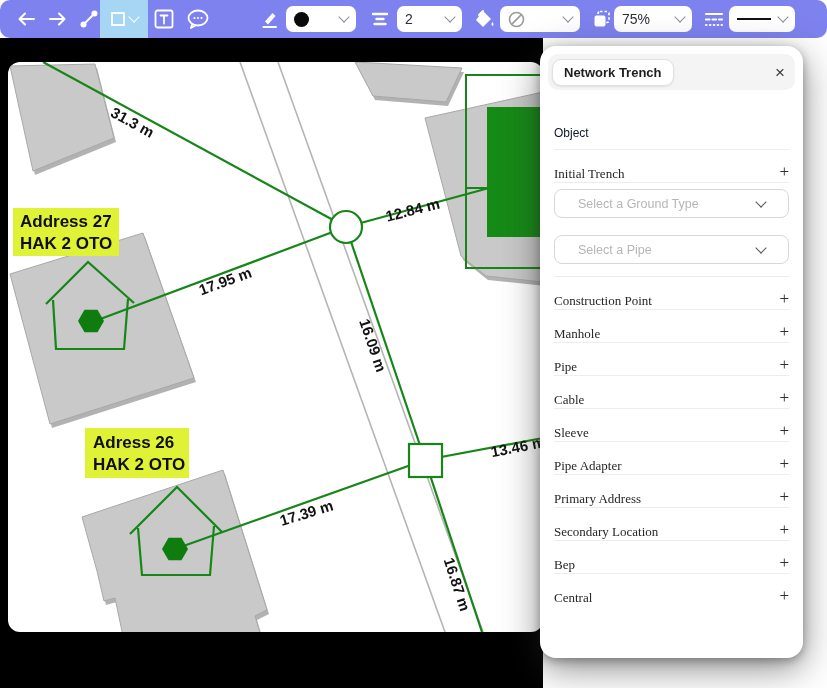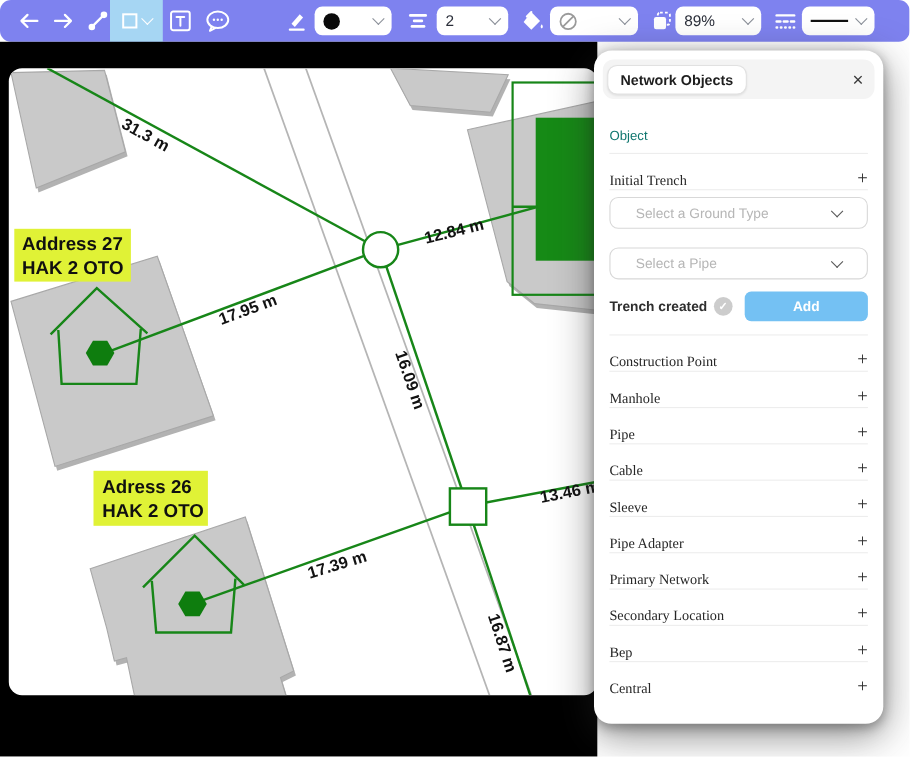--- a/index.html
+++ b/index.html
@@ -26,21 +26,21 @@
 
   
   #panel{position:absolute;left:540px;top:46px;width:263px;height:612px;background:#fff;border-radius:16px;
          box-shadow:0 10px 36px rgba(40,40,40,.55),0 3px 10px rgba(0,0,0,.3);box-sizing:border-box;}
   #panel-header{position:absolute;left:8px;top:8px;right:8px;height:36px;background:#f4f4f4;border-radius:10px;
                 display:flex;align-items:center;justify-content:space-between;padding:0 10px 0 4px;box-sizing:border-box;}
   #panel-chip{background:#fff;border:1px solid #e1e1e1;border-radius:9px;box-shadow:0 1px 2px rgba(0,0,0,.08);
               padding:5px 11px;font-size:13px;font-weight:700;color:#1e1e1e;cursor:pointer;}
   #panel-close{font-size:17px;color:#3a3a3a;cursor:pointer;line-height:1;}
   #panel-body{position:absolute;left:14px;right:14px;top:44px;bottom:6px;}
-  .obj-label{margin-top:26px;font-size:12px;color:#0f766e;}
+  .obj-label{margin-top:36px;font-size:12px;color:#0f172a;}
   .divider{height:1px;background:#ededed;margin-top:9px;}
   .prow{height:32px;display:flex;align-items:flex-end;justify-content:space-between;font-family:Liberation Serif, serif;}
   .prow .lbl{font-size:13px;color:#262626;font-weight:500;}
   .prow .pm{font-size:17px;color:#2d2d2d;font-weight:500;}
   .prow.bold .lbl{font-weight:700;}
   .list .prow{border-bottom:1px solid #ededed;}
   .list .prow:last-child{border-bottom:none;}
   .fld-label{font-size:12px;color:#3c3c3c;margin-top:3px;}
   .select{margin-top:6px;height:27px;border:1px solid #d8d8d8;border-radius:8px;display:flex;align-items:center;
           justify-content:space-between;padding:0 23px;cursor:pointer;}
@@ -132,21 +132,21 @@
       </svg>
       <span class="chev"></span>
     </div>
     <div class="tbi" style="left:591px;width:22px;">
       <svg width="20" height="20" viewBox="0 0 20 20">
         <rect x="6" y="2.5" width="11" height="11" rx="2" fill="none" stroke="#fff" stroke-width="1.7" stroke-dasharray="2.5 2"></rect>
         <rect x="2.5" y="6.5" width="11" height="11" rx="2" fill="#fff"></rect>
       </svg>
     </div>
     <div class="dd" style="left:614px;width:78px;">
-      <span class="val">89%</span>
+      <span class="val">75%</span>
       <span class="chev"></span>
     </div>
     <div class="tbi" style="left:702px;width:24px;">
       <svg width="22" height="18" viewBox="0 0 22 18">
         <path d="M3 4 H19" stroke="#fff" stroke-width="2.2" stroke-linecap="round"></path>
         <path d="M3 9.5 H19" stroke="#fff" stroke-width="2.2" stroke-linecap="round" stroke-dasharray="3.5 3"></path>
         <path d="M3 15 H19" stroke="#fff" stroke-width="2.2" stroke-linecap="round" stroke-dasharray="0.5 3.4"></path>
       </svg>
     </div>
     <div class="dd" style="left:729px;width:66px;">
@@ -225,21 +225,21 @@
       <text class="meas" text-anchor="middle" transform="translate(414,215) rotate(-14)">12.84 m</text>
       <text class="meas" text-anchor="middle" transform="translate(368,347) rotate(71)">16.09 m</text>
       <text class="meas" text-anchor="middle" transform="translate(519,452) rotate(-11)">13.46 m</text>
       <text class="meas" text-anchor="middle" transform="translate(308,518) rotate(-17)">17.39 m</text>
       <text class="meas" text-anchor="middle" transform="translate(452,586) rotate(72)">16.87 m</text>
     </svg>
   </div>
 
   <div id="panel">
     <div id="panel-header">
-      <span id="panel-chip">Network Objects</span>
+      <span id="panel-chip">Network Trench</span>
       <span id="panel-close">×</span>
     </div>
     <div id="panel-body">
       <div class="obj-label">Object</div>
       <div class="divider"></div>
 
       <div class="prow">
         <span class="lbl">Initial Trench</span>
         <span class="pm">+</span>
       </div>
@@ -249,67 +249,60 @@
       <div class="select">
         <span class="ph">Select a Ground Type</span>
         <span class="chev"></span>
       </div>
 
       <div class="select" style="margin-top:17px;">
         <span class="ph">Select a Pipe</span>
         <span class="chev"></span>
       </div>
 
-      <div class="btnrow">
-        <span class="created">
-          <span>Trench created</span>
-          <span class="checkc">✓</span>
-        </span>
-        <button class="addbtn">Add</button>
+      <div class="divider" style="margin-top:12px;"></div>
+
+      <div class="list">
+        <div class="prow">
+          <span class="lbl">Construction Point</span>
+          <span class="pm">+</span>
+        </div>
+        <div class="prow">
+          <span class="lbl">Manhole</span>
+          <span class="pm">+</span>
+        </div>
+        <div class="prow">
+          <span class="lbl">Pipe</span>
+          <span class="pm">+</span>
+        </div>
+        <div class="prow">
+          <span class="lbl">Cable</span>
+          <span class="pm">+</span>
+        </div>
+        <div class="prow">
+          <span class="lbl">Sleeve</span>
+          <span class="pm">+</span>
+        </div>
+        <div class="prow">
+          <span class="lbl">Pipe Adapter</span>
+          <span class="pm">+</span>
+        </div>
+        <div class="prow">
+          <span class="lbl">Primary Address</span>
+          <span class="pm">+</span>
+        </div>
+        <div class="prow">
+          <span class="lbl">Secondary Location</span>
+          <span class="pm">+</span>
+        </div>
+        <div class="prow">
+          <span class="lbl">Bep</span>
+          <span class="pm">+</span>
+        </div>
+        <div class="prow">
+          <span class="lbl">Central</span>
+          <span class="pm">+</span>
+        </div>
       </div>
-      <div class="divider" style="margin-top:12px;"></div>
-
-      <div class="list">
-        <div class="prow">
-          <span class="lbl">Construction Point</span>
-          <span class="pm">+</span>
-        </div>
-        <div class="prow">
-          <span class="lbl">Manhole</span>
-          <span class="pm">+</span>
-        </div>
-        <div class="prow">
-          <span class="lbl">Pipe</span>
-          <span class="pm">+</span>
-        </div>
-        <div class="prow">
-          <span class="lbl">Cable</span>
-          <span class="pm">+</span>
-        </div>
-        <div class="prow">
-          <span class="lbl">Sleeve</span>
-          <span class="pm">+</span>
-        </div>
-        <div class="prow">
-          <span class="lbl">Pipe Adapter</span>
-          <span class="pm">+</span>
-        </div>
-        <div class="prow">
-          <span class="lbl">Primary Network</span>
-          <span class="pm">+</span>
-        </div>
-        <div class="prow">
-          <span class="lbl">Secondary Location</span>
-          <span class="pm">+</span>
-        </div>
-        <div class="prow">
-          <span class="lbl">Bep</span>
-          <span class="pm">+</span>
-        </div>
-        <div class="prow">
-          <span class="lbl">Central</span>
-          <span class="pm">+</span>
-        </div>
-      </div>
     </div>
   </div>
 
 </div>
 
 </body></html>

